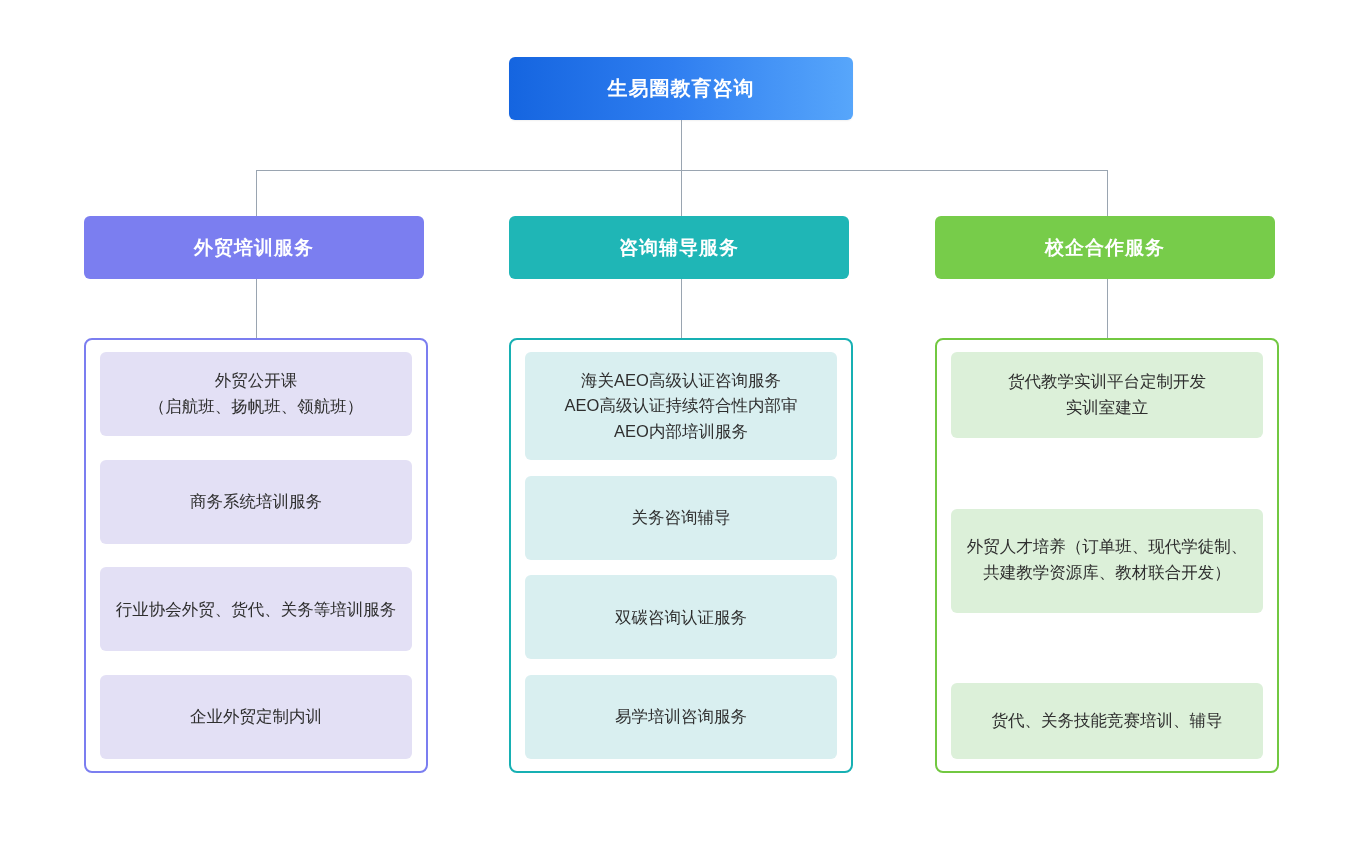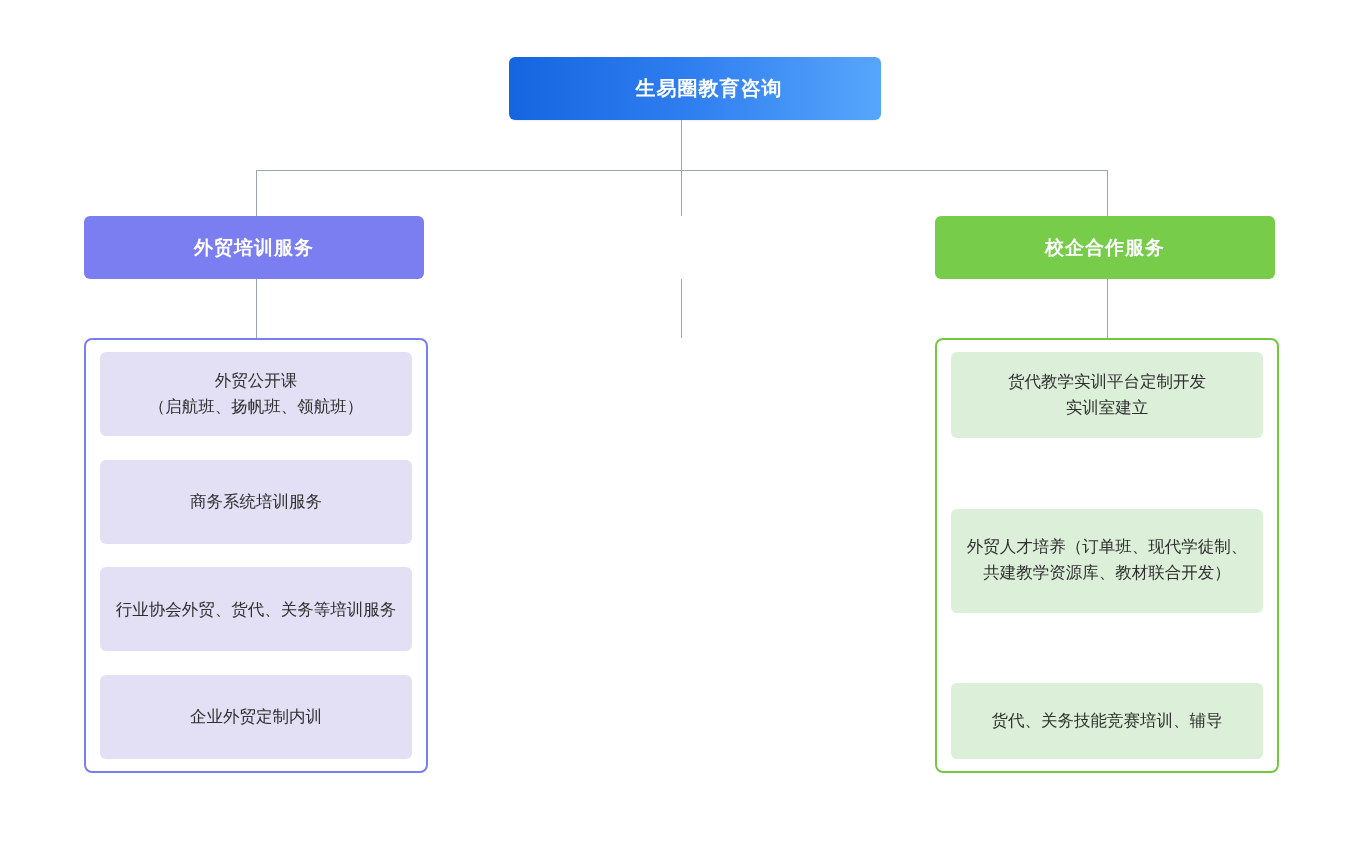--- a/index.html
+++ b/index.html
@@ -29,21 +29,20 @@
     left: 509px;
     top: 57px;
     width: 344px;
     height: 63px;
     border-radius: 6px;
     background: linear-gradient(90deg, #1565e0 0%, #2f7ef0 48%, #57a6fb 100%);
     display: flex;
     align-items: center;
     justify-content: center;
     box-shadow: 0 1px 2px rgba(0,0,0,0.06);
-    padding-left: 28px;
   }
   .root-label {
     color: #ffffff;
     font-size: 20px;
     font-weight: bold;
     letter-spacing: 1px;
   }
 
   
   .connector {
@@ -166,20 +165,33 @@
     </div>
     <div class="col-body">
       <div class="leaf-card">外贸公开课
 （启航班、扬帆班、领航班）</div>
       <div class="leaf-card">商务系统培训服务</div>
       <div class="leaf-card">行业协会外贸、货代、关务等培训服务</div>
       <div class="leaf-card">企业外贸定制内训</div>
     </div>
   </div>
 
+  <div class="column col-2">
+    <div class="col-header">
+      <span class="col-header-label">咨询辅导服务</span>
+    </div>
+    <div class="col-body">
+      <div class="leaf-card">海关AEO高级认证咨询服务
+AEO高级认证持续符合性内部审
+AEO内部培训服务</div>
+      <div class="leaf-card">关务咨询辅导</div>
+      <div class="leaf-card">双碳咨询认证服务</div>
+      <div class="leaf-card">易学培训咨询服务</div>
+    </div>
+  </div>
 
   <div class="column col-3">
     <div class="col-header">
       <span class="col-header-label">校企合作服务</span>
     </div>
     <div class="col-body">
       <div class="leaf-card">货代教学实训平台定制开发
 实训室建立</div>
       <div class="leaf-card">外贸人才培养（订单班、现代学徒制、共建教学资源库、教材联合开发）</div>
       <div class="leaf-card">货代、关务技能竞赛培训、辅导</div>

